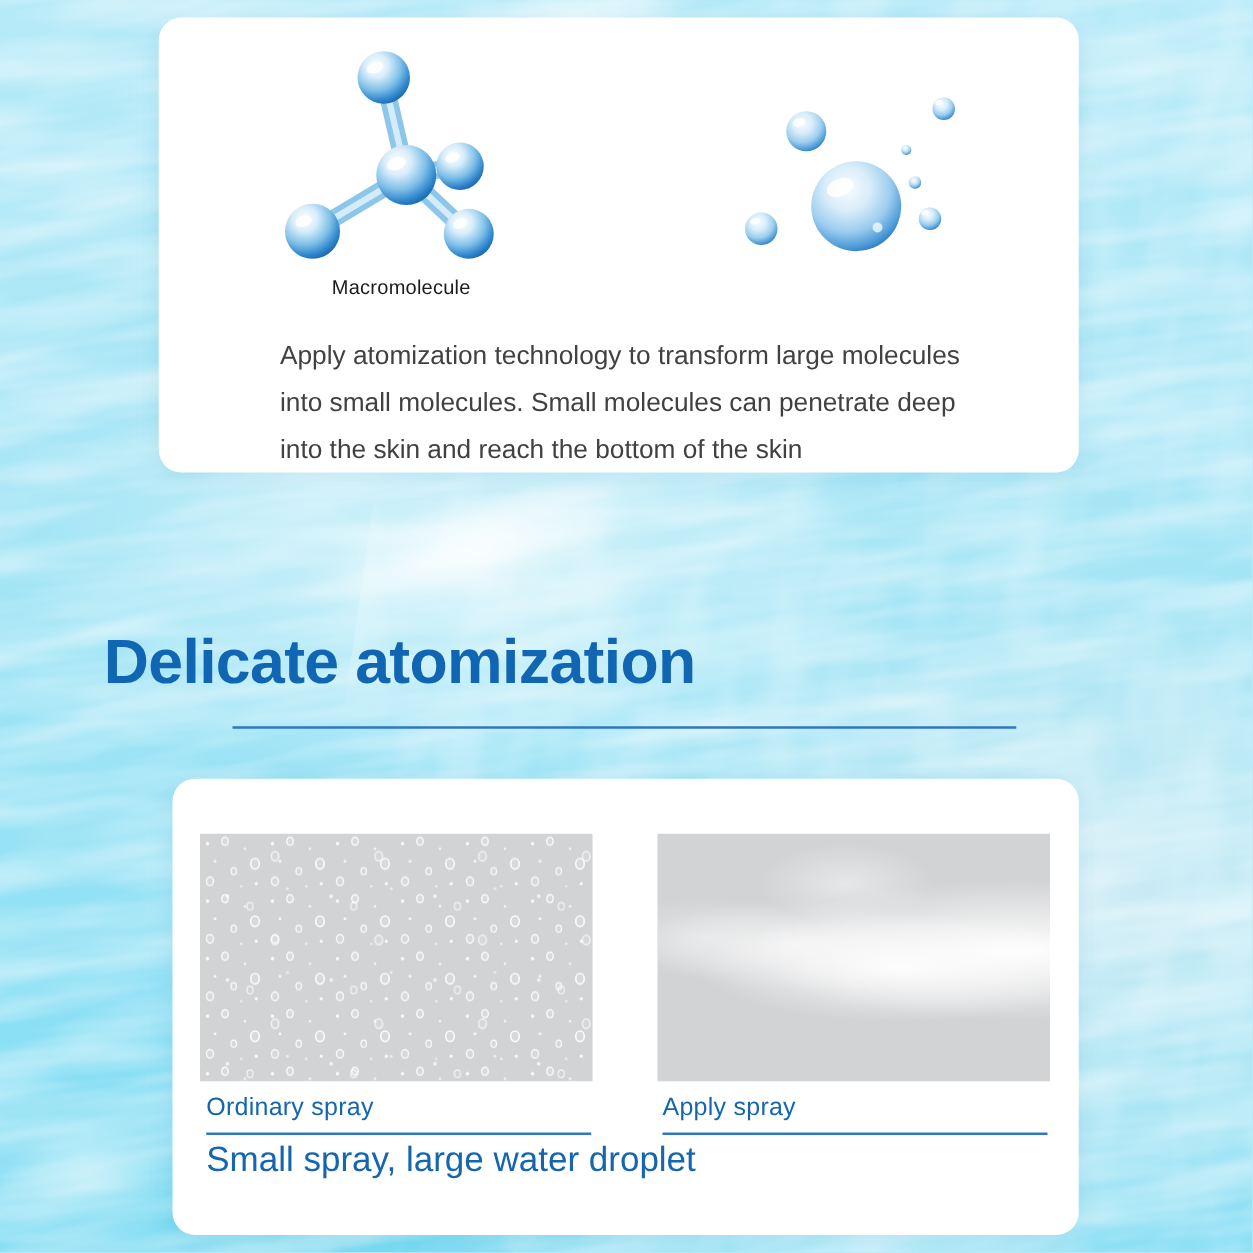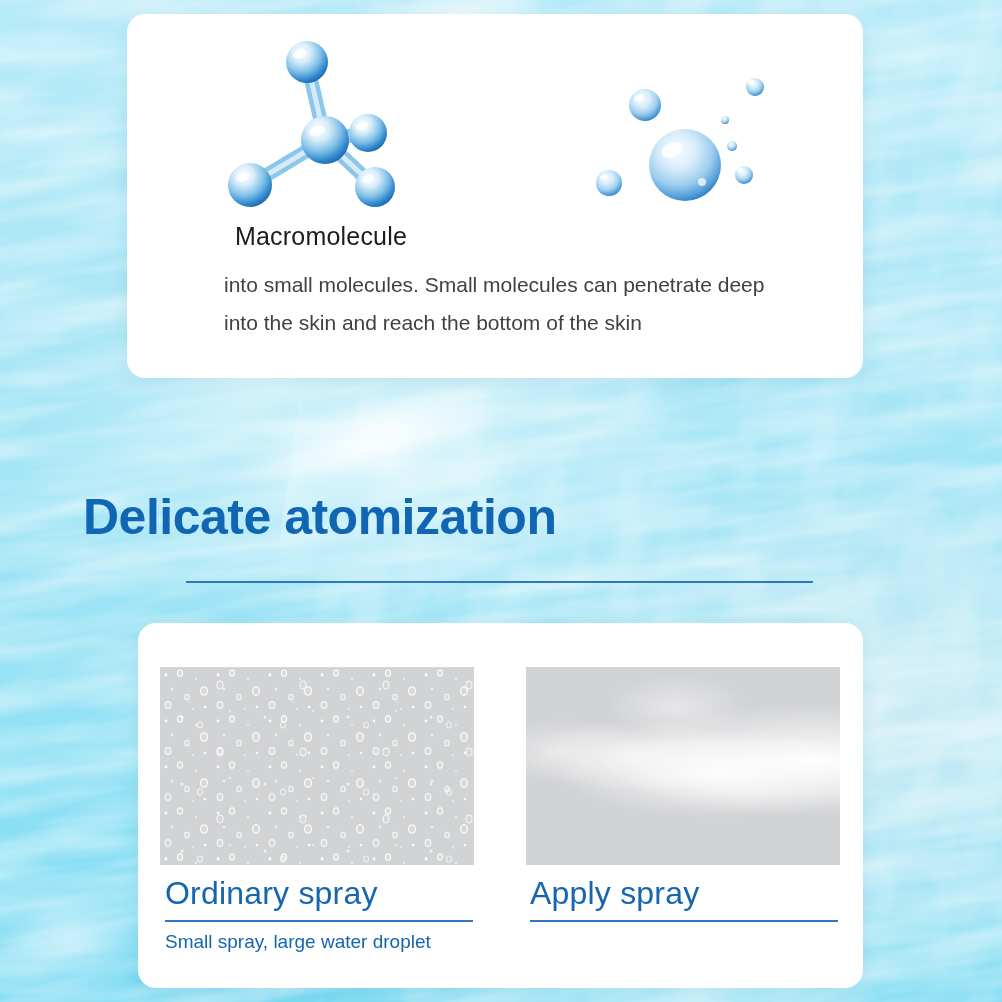--- a/index.html
+++ b/index.html
@@ -41,33 +41,33 @@
   }
   .card-top{left:127px;top:14px;width:736px;height:364px;}
   .card-bottom{left:138px;top:623px;width:725px;height:365px;}
 
   
   .mol-svg{position:absolute;}
   .mol-macro{left:78px;top:16px;}
   .mol-small{left:453px;top:46px;}
   .mol-label{
     position:absolute;top:208px;transform:translateX(-50%);
-    font-size:25px;color:var(--label-black,#1c1c1c);white-space:nowrap;letter-spacing:.2px;
+    font-size:16px;color:var(--label-black,#1c1c1c);white-space:nowrap;letter-spacing:.2px;
   }
   .mol-label-left{left:194px;}
   .mol-label-right{left:560px;}
   .mol-desc{
     position:absolute;left:97px;top:252px;width:580px;
     font-size:21px;line-height:37.5px;color:var(--body-gray,#414141);
   }
   .mol-desc div{white-space:nowrap;}
 
   
   .headline{
-    position:absolute;left:83px;top:488px;width:836px;height:60px;
+    position:absolute;left:83px;top:500px;width:836px;height:60px;
     display:flex;justify-content:space-between;align-items:flex-start;
     font-size:50px;font-weight:bold;color:var(--accent-blue,#1166b3);
     letter-spacing:-0.5px;white-space:nowrap;
   }
   .headline-rule{
     position:absolute;left:186px;top:581px;width:627px;height:2px;
     background:var(--underline-blue,#3177be);
   }
 
   
@@ -80,25 +80,25 @@
       radial-gradient(300px 78px at 92% 47%, rgba(255,255,255,.97), rgba(255,255,255,0) 72%),
       radial-gradient(230px 62px at 62% 54%, rgba(255,255,255,.88), rgba(255,255,255,0) 70%),
       radial-gradient(180px 52px at 36% 45%, rgba(255,255,255,.62), rgba(255,255,255,0) 70%),
       radial-gradient(130px 44px at 12% 42%, rgba(255,255,255,.38), rgba(255,255,255,0) 72%),
       radial-gradient(100px 46px at 48% 20%, rgba(255,255,255,.45), rgba(255,255,255,0) 70%);
   }
   .spray-col{position:absolute;top:252px;width:320px;}
   .spray-col-left{left:27px;}
   .spray-col-right{left:392px;}
   .spray-title{
-    font-size:32px;color:var(--title-blue,#1565af);letter-spacing:.2px;white-space:nowrap;
+    font-size:20px;color:var(--title-blue,#1565af);letter-spacing:.2px;white-space:nowrap;
   }
   .spray-rule{width:308px;height:2px;background:var(--underline-blue,#3177be);margin-top:8px;}
   .spray-desc{
-    margin-top:5px;font-size:19px;line-height:30px;color:var(--title-blue,#1565af);
+    margin-top:5px;font-size:28px;line-height:30px;color:var(--title-blue,#1565af);
   }
   .spray-desc div{white-space:nowrap;}
 </style>
 </head>
 <body>
 
 <div id="page">
 
   <div class="bg-base"></div>
   <svg class="bg-tex" width="1002" height="1002" aria-hidden="true">
@@ -185,20 +185,21 @@
         <ellipse cx="160" cy="110" rx="3" ry="2" transform="rotate(-20 160 110)"></ellipse>
         <ellipse cx="24" cy="117" rx="4" ry="2.6" transform="rotate(-20 24 117)"></ellipse>
         <ellipse cx="92" cy="90" rx="11" ry="7" transform="rotate(-22 92 90)"></ellipse>
         <circle cx="122" cy="122" r="4" opacity=".8"></circle>
       </g>
     </svg>
 
     <div class="mol-label mol-label-left">Macromolecule</div>
 
     <div class="mol-desc">
+      <div>Apply atomization technology to transform large molecules</div>
       <div>into small molecules. Small molecules can penetrate deep</div>
       <div>into the skin and reach the bottom of the skin</div>
     </div>
   </div>
 
   <div class="headline">
     <span>Delicate atomization</span>
   </div>
   <div class="headline-rule"></div>
 

